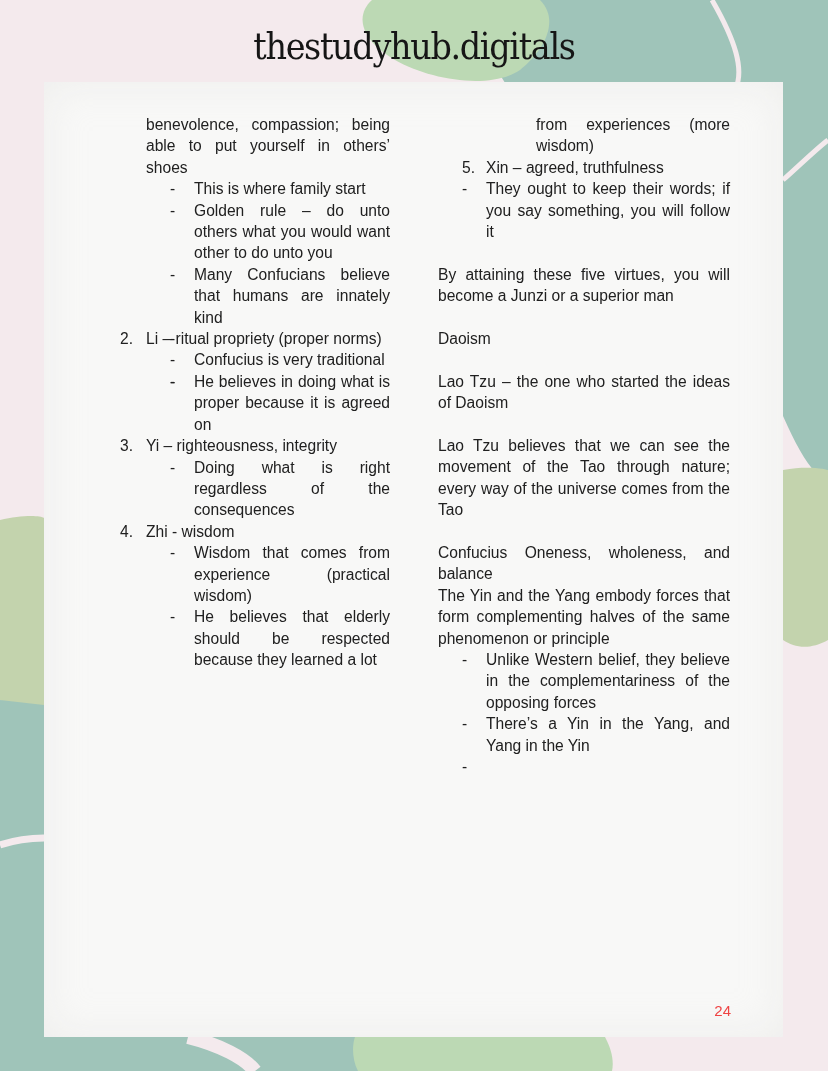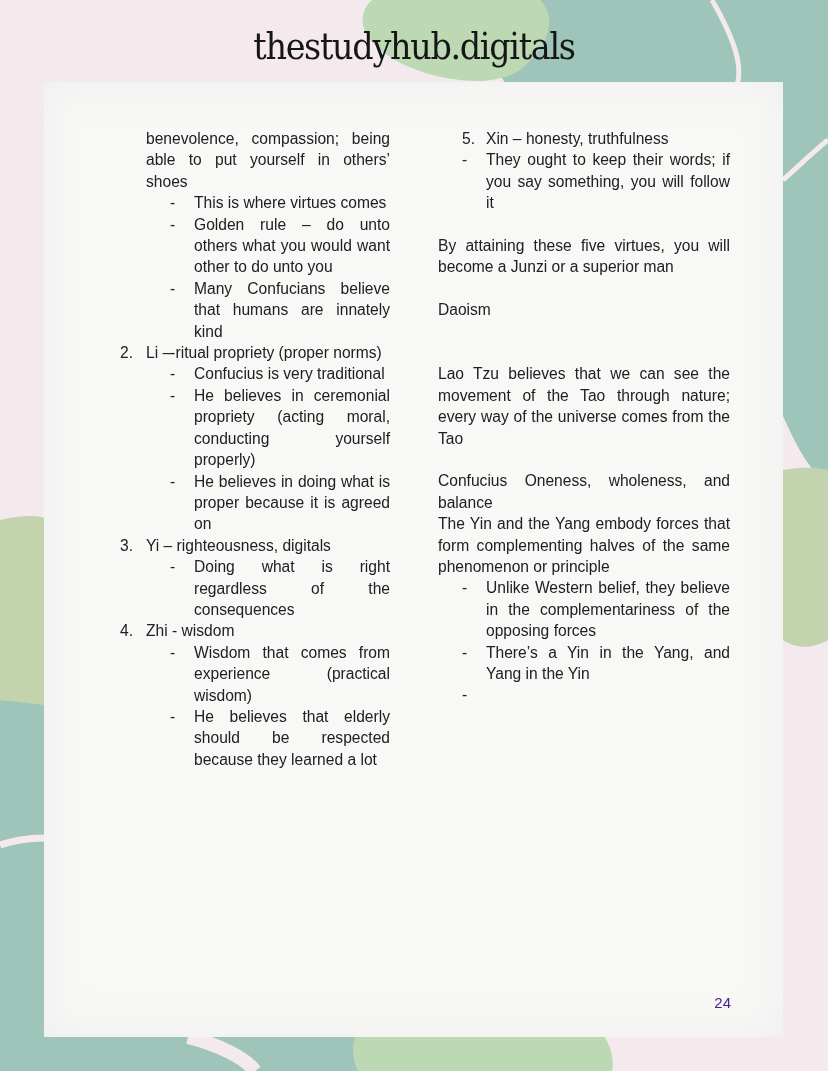--- a/index.html
+++ b/index.html
@@ -13,36 +13,36 @@
     .brand {
       position: absolute; left: 0; top: 22px; width: 828px; text-align: center;
       font-family: "DejaVu Serif", serif; font-size: 38px; color: #161616;
       letter-spacing: -1.5px; line-height: 48px; transform: scaleX(0.88);
     }
     .paper {
       position: absolute; left: 44px; top: 82px; width: 739px; height: 955px;
       background: #f8f8f7;
       box-shadow: inset 0 0 40px rgba(220,220,218,0.35);
     }
-    .col { position: absolute; top: 46px; font-size: 15.6px; color: #202020; line-height: 21.4px; }
+    .col { position: absolute; top: 32px; font-size: 15.6px; color: #202020; line-height: 21.4px; }
     .col-left { left: 74px; width: 272px; }
     .col-right { left: 394px; width: 292px; }
     .j { text-align: justify; text-align-last: left; }
     .b { font-weight: normal; }
     .ind1 { padding-left: 28px; }
     .bul { position: relative; padding-left: 76px; }
     .bul .dash { position: absolute; left: 52px; top: 0; }
     .num { position: relative; padding-left: 28px; }
     .num .n { position: absolute; left: 2px; top: 0; }
     .rbul { position: relative; padding-left: 48px; }
     .rbul .dash { position: absolute; left: 24px; top: 0; }
     .rbul2 { position: relative; padding-left: 48px; }
     .rbul2 .dash { position: absolute; left: 24px; top: 0; }
     .gap { height: 21.4px; }
-    .pageno { position: absolute; right: 52px; bottom: 26px; font-size: 15px; color: #4c1d95; }
+    .pageno { position: absolute; right: 52px; bottom: 18px; font-size: 15px; color: #ef4444; }
   </style>
 </head>
 <body>
 
 <div class="bg">
   <svg width="828" height="1071" viewBox="0 0 828 1071">
 
     <path d="M520 0 L828 0 L828 480 C790 470 760 330 700 250 C640 180 560 150 510 90 C480 50 490 20 520 0 Z" fill="#9fc4b9"></path>
 
     <path d="M372 0 L540 0 C560 20 545 50 520 70 C490 90 430 80 395 60 C360 40 355 15 372 0 Z" fill="#bcd9b4"></path>
@@ -62,50 +62,52 @@
   </svg>
 </div>
 
 <div class="brand">thestudyhub.digitals</div>
 
 <div class="paper">
 
   <div class="col col-left">
     <div class="j ind1">benevolence, compassion; being able to put yourself in others’ shoes</div>
 
-    <div class="bul j"><span class="dash">-</span><span>This is where virtues comes</span></div>
+    <div class="bul j"><span class="dash">-</span><span>This is where family start</span></div>
     <div class="bul j"><span class="dash">-</span><span>Golden rule – do unto others what you would want other to do unto you</span></div>
     <div class="bul j"><span class="dash">-</span><span>Many Confucians believe that humans are innately kind</span></div>
     <div class="bul j"><span class="dash">-</span></div>
 
     <div class="num j"><span class="n">2.</span><span>Li – ritual propriety (proper norms)</span></div>
     <div class="bul j"><span class="dash">-</span><span>Confucius is very traditional</span></div>
-    <div class="bul j"><span class="dash">-</span><span>He believes in ceremonial propriety (acting moral, conducting yourself properly)</span></div>
+    <div class="bul j"><span class="dash">-</span></div>
     <div class="bul j"><span class="dash">-</span><span>He believes in doing what is proper because it is agreed on</span></div>
 
-    <div class="num j"><span class="n">3.</span><span>Yi – righteousness, digitals</span></div>
+    <div class="num j"><span class="n">3.</span><span>Yi – righteousness, integrity</span></div>
     <div class="bul j"><span class="dash">-</span><span>Doing what is right regardless of the consequences</span></div>
 
     <div class="num j"><span class="n">4.</span><span>Zhi - wisdom</span></div>
     <div class="bul j"><span class="dash">-</span><span>Wisdom that comes from experience (practical wisdom)</span></div>
     <div class="bul j"><span class="dash">-</span><span>He believes that elderly should be respected because they learned a lot</span></div>
   </div>
 
   <div class="col col-right">
+    <div class="j" style="padding-left:98px">from experiences (more wisdom)</div>
 
-    <div class="num j" style="padding-left:48px"><span class="n" style="left:24px">5.</span><span>Xin – honesty, truthfulness</span></div>
+    <div class="num j" style="padding-left:48px"><span class="n" style="left:24px">5.</span><span>Xin – agreed, truthfulness</span></div>
     <div class="rbul j"><span class="dash">-</span><span>They ought to keep their words; if you say something, you will follow it</span></div>
 
     <div class="gap"></div>
     <div class="j">By attaining these five virtues, you will become a Junzi or a superior man</div>
 
     <div class="gap"></div>
     <div class="b">Daoism</div>
 
     <div class="gap"></div>
+    <div class="j"><span class="b">Lao Tzu</span><span> – the one who started the ideas of Daoism</span></div>
 
     <div class="gap"></div>
     <div class="j">Lao Tzu believes that we can see the movement of the Tao through nature; every way of the universe comes from the Tao</div>
 
     <div class="gap"></div>
     <div class="b j">Confucius Oneness, wholeness, and balance</div>
     <div class="j">The Yin and the Yang embody forces that form complementing halves of the same phenomenon or principle</div>
     <div class="rbul2 j"><span class="dash">-</span><span>Unlike Western belief, they believe in the complementariness of the opposing forces</span></div>
     <div class="rbul2 j"><span class="dash">-</span><span>There’s a Yin in the Yang, and Yang in the Yin</span></div>
     <div class="rbul2 j"><span class="dash">-</span></div>

